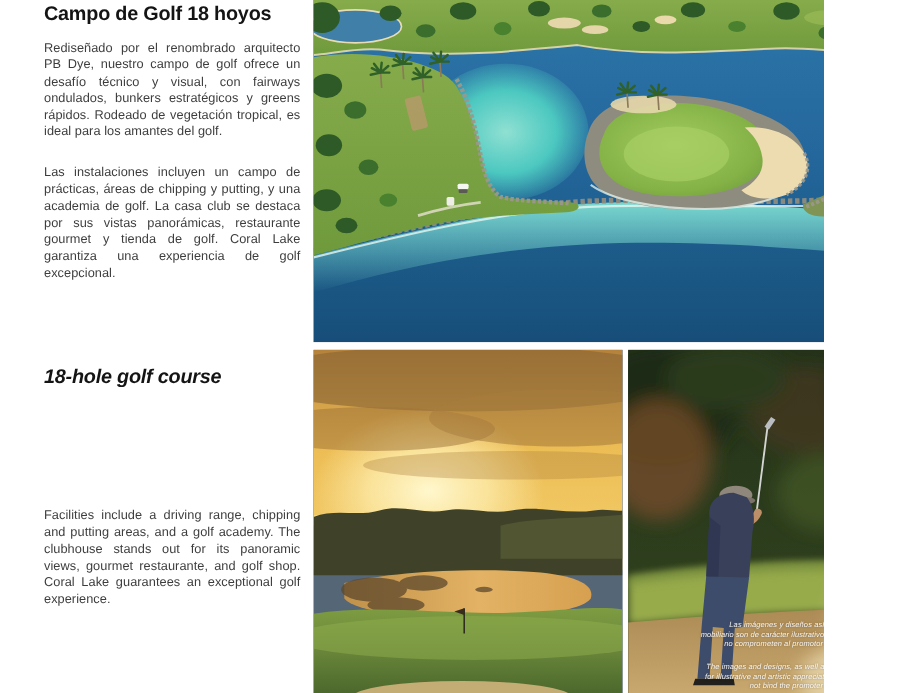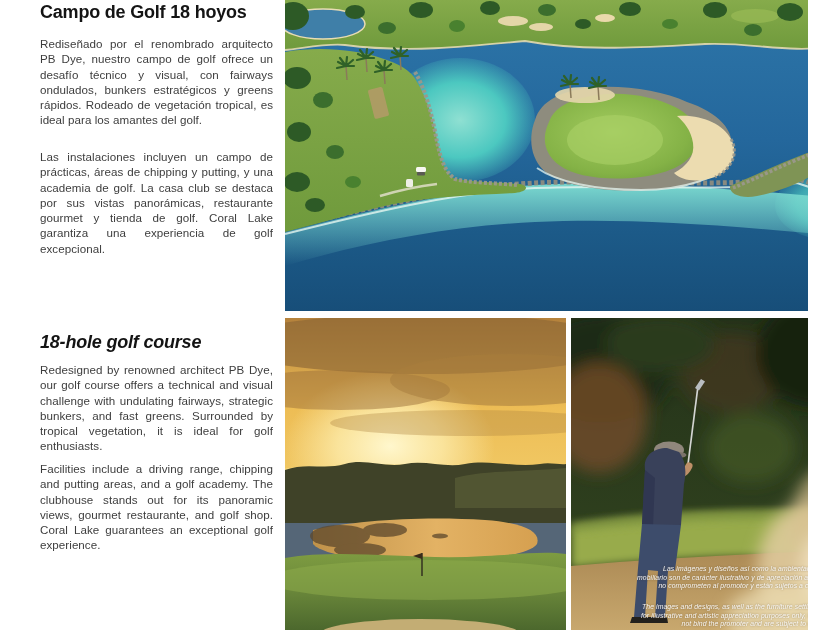--- a/index.html
+++ b/index.html
@@ -1,18 +1,18 @@
 <!DOCTYPE html>
 <html><head>
 <meta charset="utf-8">
 <style>
   * { margin:0; padding:0; box-sizing:border-box; }
   html,body { background:#fff; }
   #page {
-    position:relative; width:808px; height:630px; background:#ffffff;
+    position:relative; width:749px; height:630px; background:#ffffff;
     overflow:hidden; font-family:"Liberation Sans", sans-serif;
   }
   .heading {
     position:absolute; left:40px; width:240px; color:#141414;
     font-size:18px; font-weight:bold; letter-spacing:-0.2px; line-height:22px;
   }
   .heading.italic { font-style:italic; }
   .para {
     position:absolute; left:40px; width:233px;
     font-size:11.6px; line-height:15.3px; text-align:justify; color:#3d3d3d;
@@ -43,21 +43,20 @@
 </head>
 <body>
 
 <div id="page">
 
   <h1 class="heading" id="es-heading">Campo de Golf 18 hoyos</h1>
   <p class="para" id="es-para2">Las instalaciones incluyen un campo de prácticas, áreas de chipping y putting, y una academia de golf. La casa club se destaca por sus vistas panorámicas, restaurante gourmet y tienda de golf. Coral Lake garantiza una experiencia de golf excepcional.</p>
   <p class="para" id="es-para1">Rediseñado por el renombrado arquitecto PB Dye, nuestro campo de golf ofrece un desafío técnico y visual, con fairways ondulados, bunkers estratégicos y greens rápidos. Rodeado de vegetación tropical, es ideal para los amantes del golf.</p>
 
   <h1 class="heading italic" id="en-heading">18-hole golf course</h1>
-  <p class="para" id="en-para1">Redesigned by renowned architect PB Dye, our golf course offers a technical and visual challenge with undulating fairways, strategic bunkers, and fast greens. Surrounded by tropical vegetation, it is ideal for golf enthusiasts.</p>
   <p class="para" id="en-para2">Facilities include a driving range, chipping and putting areas, and a golf academy. The clubhouse stands out for its panoramic views, gourmet restaurante, and golf shop. Coral Lake guarantees an exceptional golf experience.</p>
 
   <div class="photo" id="photo-aerial">
     <svg viewBox="0 0 555 311" preserveAspectRatio="none">
       <defs>
         <linearGradient id="lakeG" x1="0" y1="0" x2="0" y2="1">
           <stop offset="0" stop-color="#2d76a9"></stop>
             <stop offset="0.45" stop-color="#24679c"></stop>
           <stop offset="0.75" stop-color="#1c5a88"></stop>
             <stop offset="1" stop-color="#174e79"></stop>

